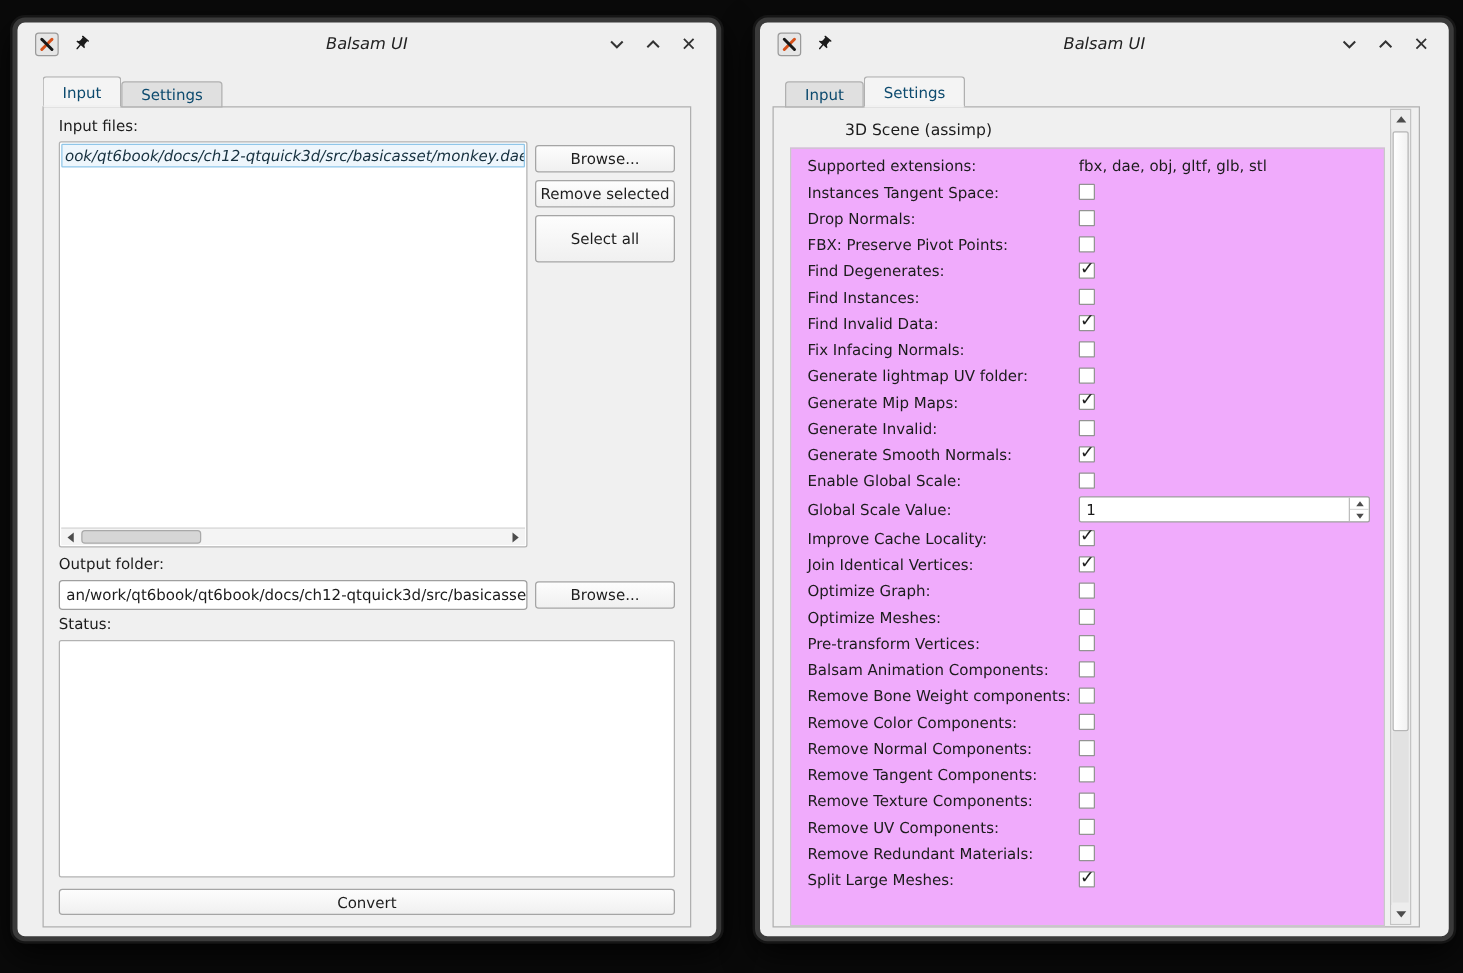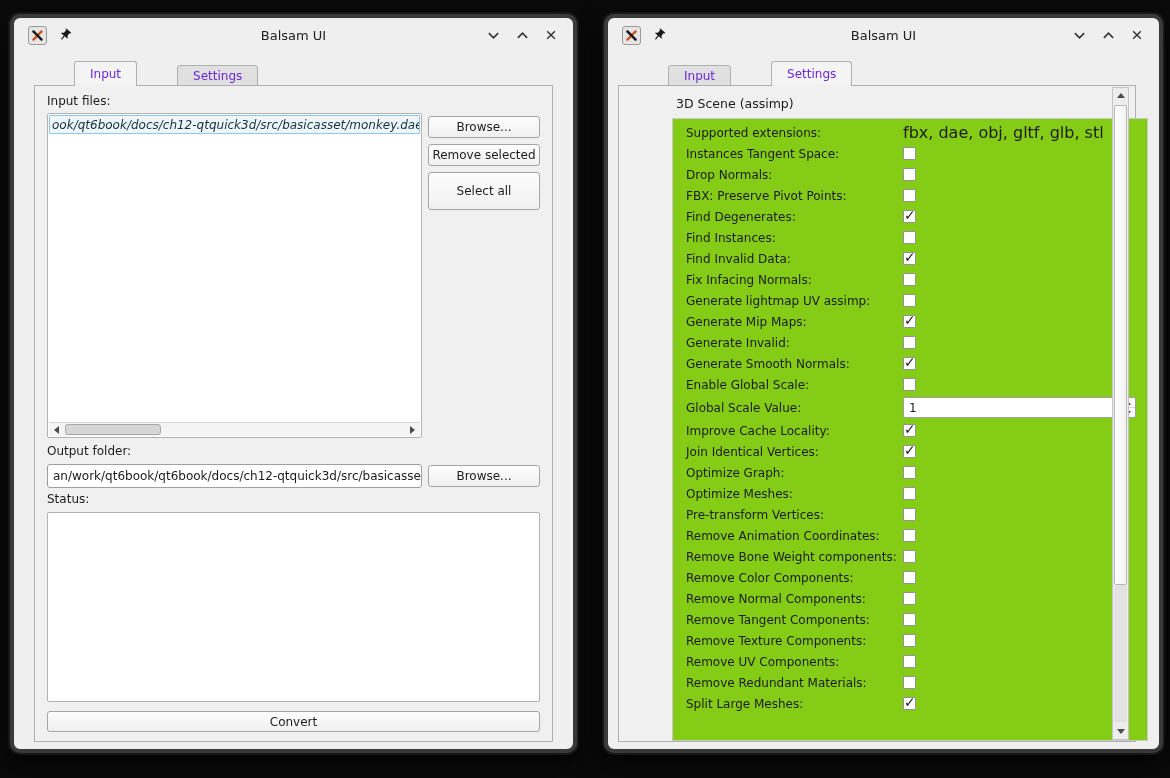--- a/index.html
+++ b/index.html
@@ -8,27 +8,27 @@
            font-family:"DejaVu Sans","Liberation Sans",sans-serif;color:#1c1c1c;font-size:12px;}
   .window{position:absolute;background:#efefef;border:4px solid #3a3a3a;border-radius:10px;
           box-shadow:0 0 0 2px #161616,0 10px 26px rgba(0,0,0,.85);}
   .win-left{left:10px;top:14px;width:567px;height:739px;}
   .win-right{left:604px;top:14px;width:559px;height:739px;}
 
   .titlebar{height:34px;display:flex;align-items:center;position:relative;padding:0 14px;}
   .appicon{width:19px;height:19px;border:1px solid #9a9a9a;border-radius:3px;background:#e6e6e6;
            display:flex;align-items:center;justify-content:center;}
   .pinbtn{margin-left:9px;width:18px;height:18px;display:flex;align-items:center;justify-content:center;}
-  .wtitle{position:absolute;left:0;right:0;text-align:center;font-size:13px;color:#222;}
+  .wtitle{position:absolute;left:0;right:0;text-align:center;font-size:13px;color:#222;font-style:italic;}
   .wctrls{margin-left:auto;display:flex;gap:13px;align-items:center;z-index:2;}
   .wbtn{width:16px;height:16px;display:flex;align-items:center;justify-content:center;cursor:default;}
 
   .tabs{display:flex;margin-top:9px;padding-left:20px;height:24px;position:relative;z-index:2;}
   .tab{border:1px solid #b0b0b0;border-bottom:none;background:#e1e1e1;padding:0 15px;
-       display:flex;align-items:center;font-size:12px;color:#6d28d9;border-radius:3px 3px 0 0;margin-left:40px;}
+       display:flex;align-items:center;font-size:12px;color:#0c4a6e;border-radius:3px 3px 0 0;}
   .tab.active{background:#f4f4f4;height:24px;z-index:3;position:relative;}
   .tab.inactive{height:21px;align-self:flex-end;background:#e0e0e0;border-bottom:1px solid #b0b0b0;margin-bottom:-1px;}
   .tab.active::after{content:"";position:absolute;left:0;right:0;bottom:-1px;height:2px;background:#f1f1f1;}
 
   .pane{position:relative;border:1px solid #b0b0b0;height:657px;background:#f0f0f0;margin-top:-1px;}
   .pane-left{margin:0 20px;}
   .pane-right{margin:0 23px 0 10px;}
 
   .lbl{position:absolute;font-size:12px;color:#1c1c1c;white-space:nowrap;}
 
@@ -44,27 +44,27 @@
   .tri-up{border-left:4px solid transparent;border-right:4px solid transparent;border-bottom:5px solid #4c4c4c;}
   .tri-down{border-left:4px solid transparent;border-right:4px solid transparent;border-top:5px solid #4c4c4c;}
 
   .btn{position:absolute;background:linear-gradient(#fdfdfd,#f0f0f0);border:1px solid #a5a5a5;border-radius:3px;
        font-size:12px;color:#1d1d1d;display:flex;align-items:center;justify-content:center;font-family:inherit;}
   .field{position:absolute;background:#fff;border:1px solid #9f9f9f;border-radius:3px;font-size:12px;
          display:flex;align-items:center;padding:0 5px;white-space:nowrap;overflow:hidden;}
   .bigbox{position:absolute;background:#fff;border:1px solid #b2b2b2;border-radius:2px;}
 
   .section-lbl{position:absolute;font-size:12.5px;color:#1c1c1c;}
-  .settings-panel{position:absolute;left:13px;top:32px;width:476px;height:623px;background:#84cc16;
-                  border:1px solid #c9c9c9;overflow:hidden;padding-top:3px;margin-left:40px;}
+  .settings-panel{position:absolute;left:13px;top:32px;width:476px;height:623px;background:#f0abfc;
+                  border:1px solid #c9c9c9;overflow:hidden;padding-top:3px;}
   .srow{height:21px;display:flex;align-items:center;position:relative;padding-left:13px;}
   .srow-spin{height:25px;}
   .slabel{font-size:12px;color:#1c1c1c;white-space:nowrap;}
   .sctl{position:absolute;left:230px;display:flex;align-items:center;}
-  .sval{font-size:16px;color:#1c1c1c;white-space:nowrap;}
+  .sval{font-size:12px;color:#1c1c1c;white-space:nowrap;}
   .cb{width:13px;height:13px;background:#fff;border:1px solid #939393;border-radius:1px;position:relative;}
   .cb .mark{position:absolute;left:0px;top:-4px;font-size:14px;font-weight:bold;color:#1f1f1f;}
   .spinbox{width:233px;height:21px;background:#fff;border:1px solid #9f9f9f;border-radius:2px;position:relative;
            display:flex;align-items:center;padding-left:5px;font-size:12px;}
   .spin-arrows{position:absolute;right:0;top:0;bottom:0;width:16px;border-left:1px solid #bdbdbd;
                display:flex;flex-direction:column;}
   .spin-half{flex:1;display:flex;align-items:center;justify-content:center;}
   .spin-half:first-child{border-bottom:1px solid #d9d9d9;}
   .spin-half .tri-up{border-left-width:3px;border-right-width:3px;border-bottom-width:4px;}
   .spin-half .tri-down{border-left-width:3px;border-right-width:3px;border-top-width:4px;}
@@ -241,21 +241,21 @@
               </div>
             </div>
           </div>
           <div class="srow">
             <span class="slabel">Fix Infacing Normals:</span>
             <div class="sctl">
               <div class="cb"></div>
             </div>
           </div>
           <div class="srow">
-            <span class="slabel">Generate lightmap UV assimp:</span>
+            <span class="slabel">Generate lightmap UV folder:</span>
             <div class="sctl">
               <div class="cb"></div>
             </div>
           </div>
           <div class="srow">
             <span class="slabel">Generate Mip Maps:</span>
             <div class="sctl">
               <div class="cb">
                 <span class="mark">✓</span>
               </div>
@@ -325,21 +325,21 @@
               <div class="cb"></div>
             </div>
           </div>
           <div class="srow">
             <span class="slabel">Pre-transform Vertices:</span>
             <div class="sctl">
               <div class="cb"></div>
             </div>
           </div>
           <div class="srow">
-            <span class="slabel">Remove Animation Coordinates:</span>
+            <span class="slabel">Balsam Animation Components:</span>
             <div class="sctl">
               <div class="cb"></div>
             </div>
           </div>
           <div class="srow">
             <span class="slabel">Remove Bone Weight components:</span>
             <div class="sctl">
               <div class="cb"></div>
             </div>
           </div>

